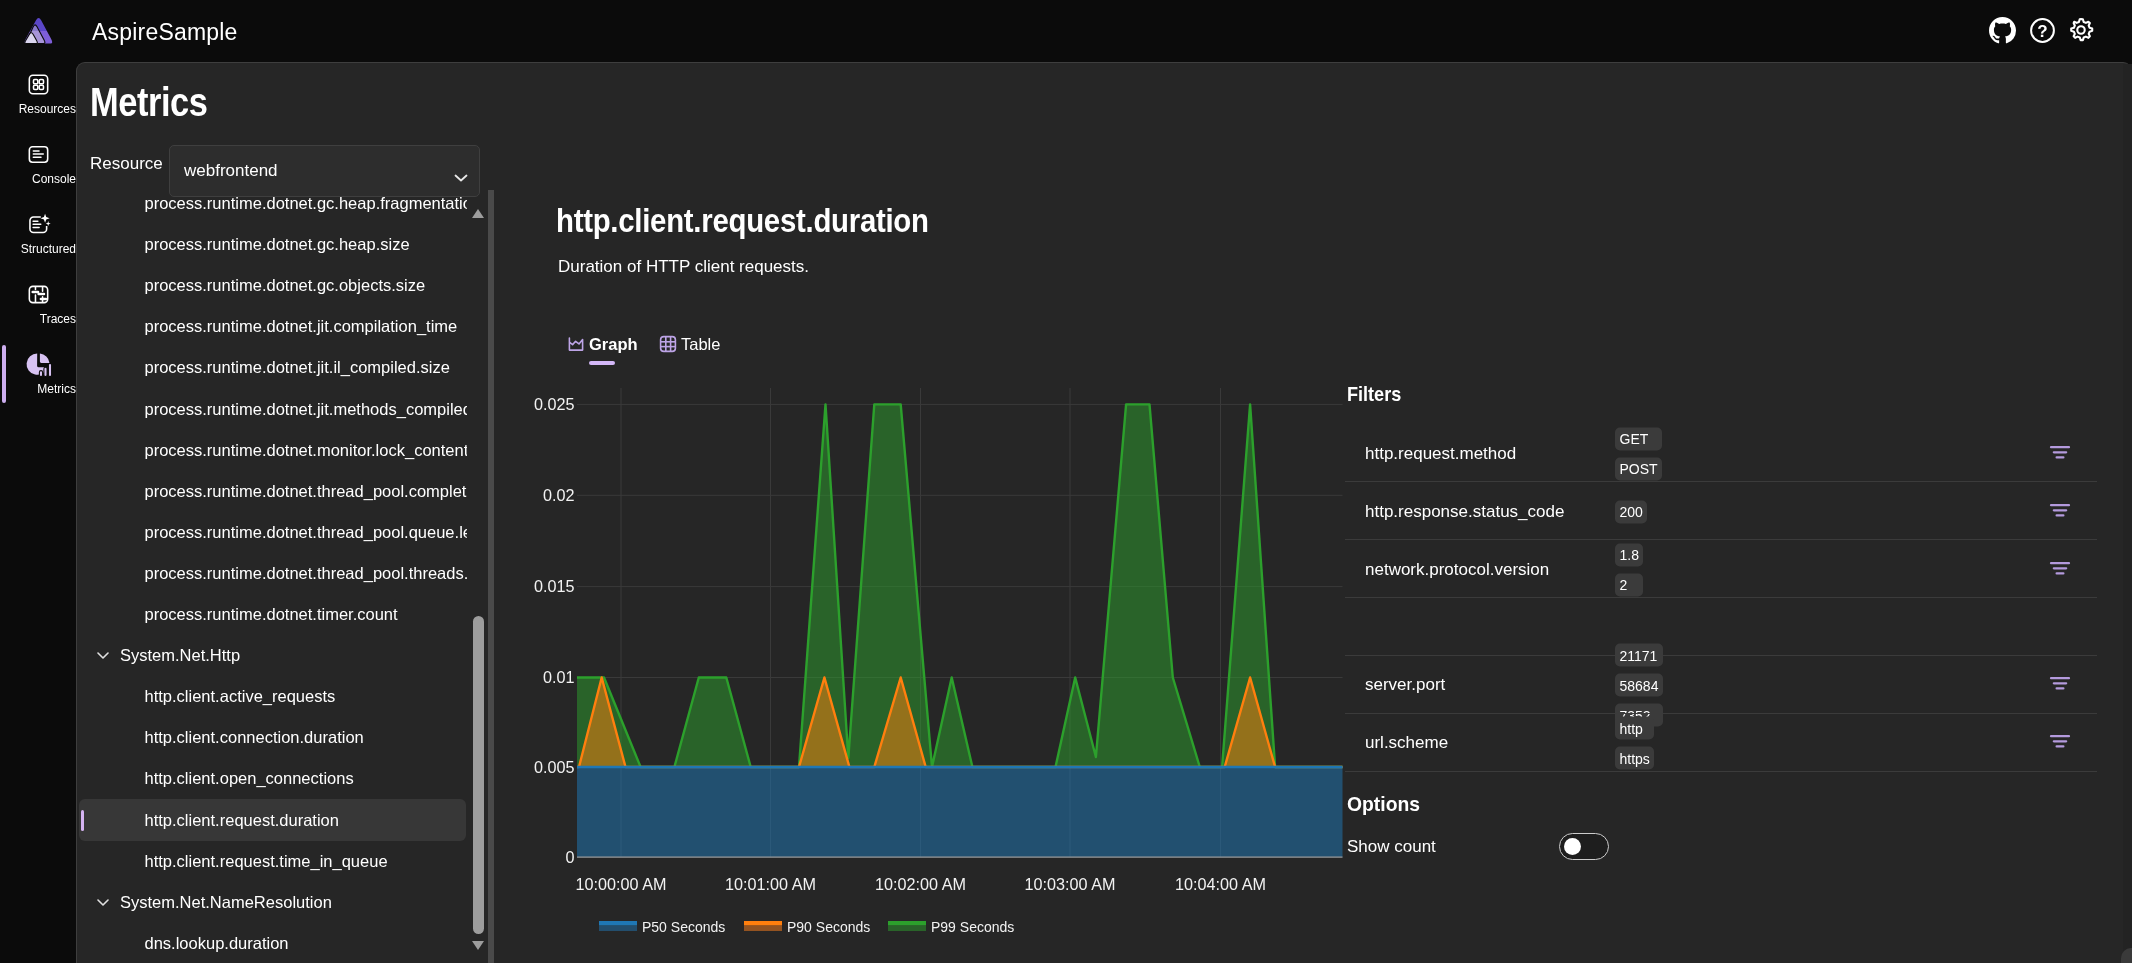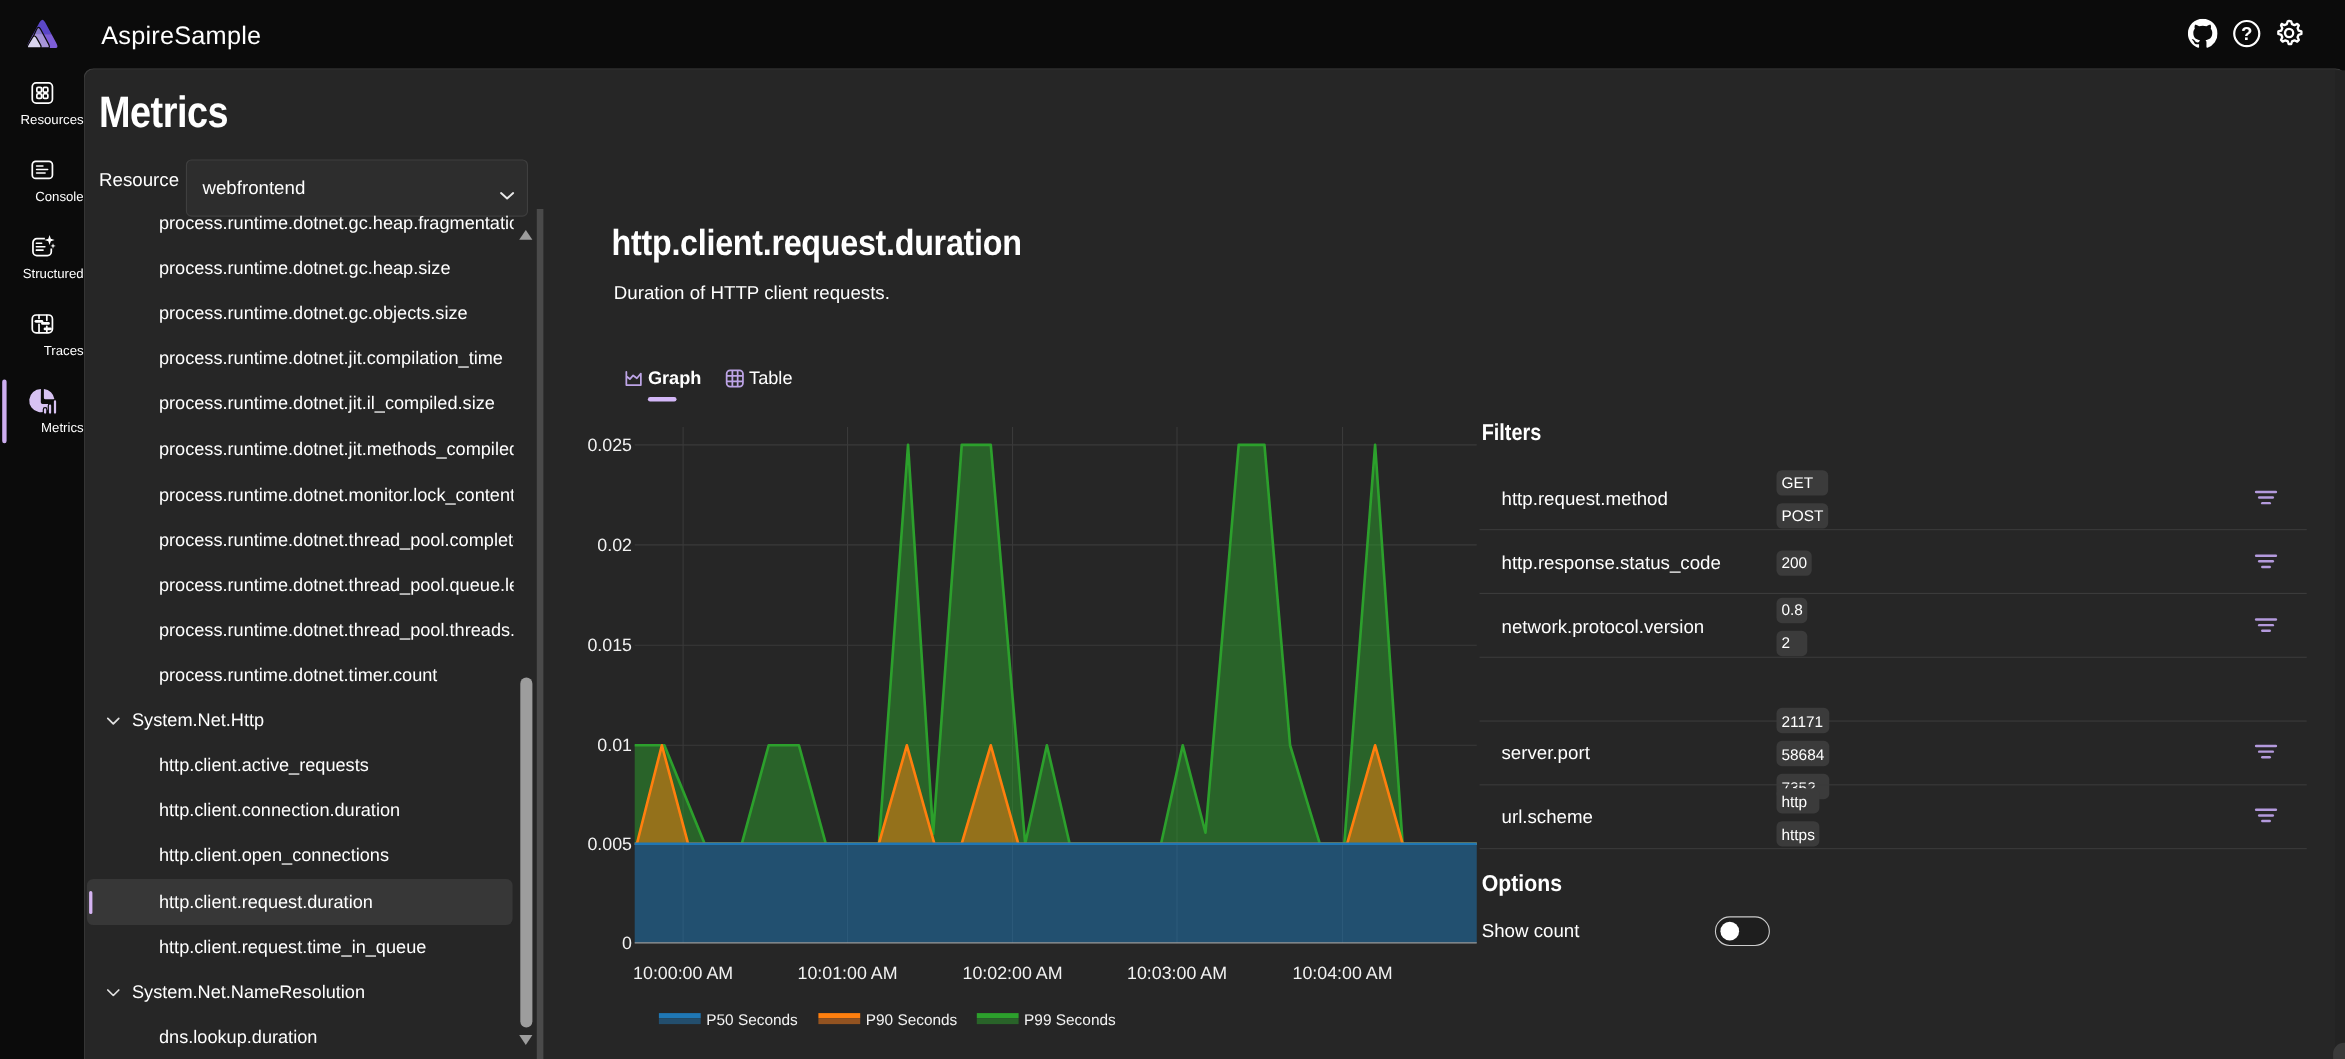--- a/index.html
+++ b/index.html
@@ -364,21 +364,21 @@
               <line x1="2" y1="6.2" x2="20" y2="6.2"></line>
               <line x1="4.8" y1="11.3" x2="17.2" y2="11.3"></line>
               <line x1="7.6" y1="16.4" x2="14.4" y2="16.4"></line>
             </g>
           </svg></span>
       </div>
 <div class="fdiv" style="top:168.9px"></div>
 <div class="frow" style="top:170.6px">
         <span class="flabel">network.protocol.version</span>
         <span class="fbadges">
-          <span class="badge">0.8</span>
+          <span class="badge">1.8</span>
           <span class="badge">2</span>
         </span>
         <span class="ficon"><svg width="22" height="22" viewBox="0 0 22 22">
             <g stroke="#b49add" stroke-width="2.2" stroke-linecap="round">
               <line x1="2" y1="6.2" x2="20" y2="6.2"></line>
               <line x1="4.8" y1="11.3" x2="17.2" y2="11.3"></line>
               <line x1="7.6" y1="16.4" x2="14.4" y2="16.4"></line>
             </g>
           </svg></span>
       </div>

